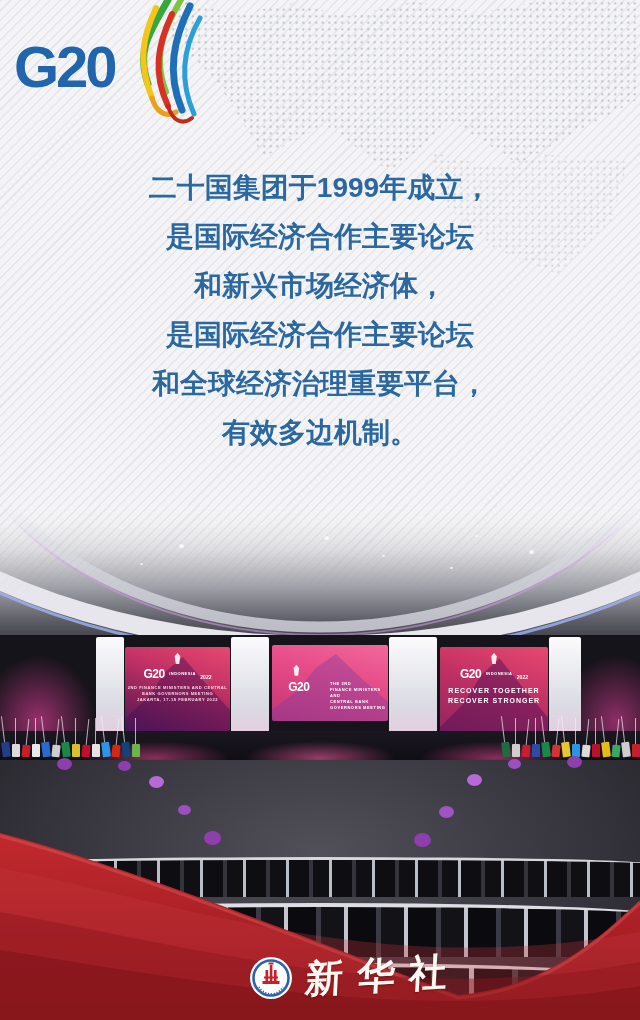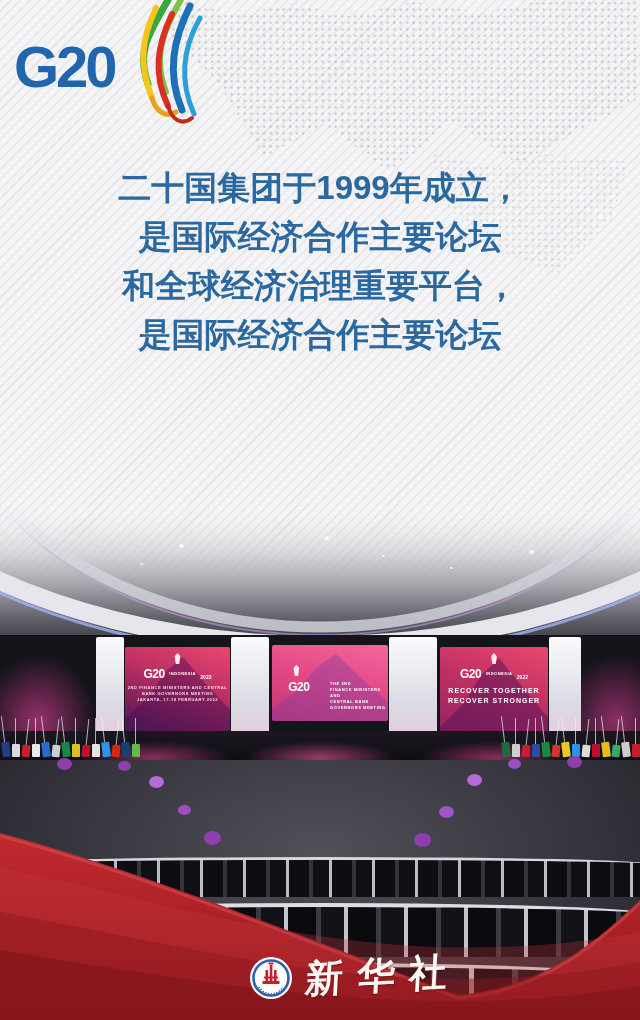--- a/index.html
+++ b/index.html
@@ -17,21 +17,21 @@
   .map-a{left:170px;top:0;width:470px;height:178px;opacity:.85;
     clip-path:polygon(2% 0,14% 8%,26% 2%,38% 9%,52% 1%,66% 7%,80% 0,100% 0,100% 55%,88% 72%,74% 92%,60% 68%,47% 97%,33% 70%,20% 88%,10% 46%,0 20%);}
   .map-b{left:432px;top:152px;width:196px;height:122px;opacity:.55;
     clip-path:polygon(0 0,30% 12%,58% 2%,100% 8%,92% 55%,64% 100%,30% 78%,6% 42%);}
   
   .g20-logo{position:absolute;left:14px;top:36px;width:200px;height:90px;}
   .g20-logo .g20-text{position:absolute;left:0;top:2px;font-size:58px;font-weight:800;color:var(--logo_blue,#2166ac);letter-spacing:-3px;line-height:1;}
   .g20-logo svg{position:absolute;left:92px;top:-38px;}
   
   .headline{position:absolute;left:0;top:163px;width:640px;text-align:center;
-    color:var(--headline_blue,#2a689f);font-size:33px;font-weight:800;line-height:49px;letter-spacing:0px;}
+    color:var(--headline_blue,#2a689f);font-size:28px;font-weight:800;line-height:49px;letter-spacing:0px;}
   .headline div{white-space:nowrap;}
   
   .photo{position:absolute;left:0;top:505px;width:640px;height:515px;overflow:hidden;background:#141318;}
   .hall-top{position:absolute;left:0;top:0;width:640px;height:158px;
     background:linear-gradient(180deg,#ededef 0%,#d2d2d6 28%,#a0a0a8 52%,#5b5b64 74%,#201f26 100%);}
   .ring-svg{position:absolute;left:0;top:0;}
   .ceiling-specks{position:absolute;left:120px;top:22px;width:3px;height:2px;background:rgba(255,255,255,.9);border-radius:1px;
     box-shadow:60px 18px 0 1px rgba(255,255,255,.85), 140px -4px 0 0 rgba(255,255,255,.8),
       205px 10px 0 1px rgba(255,255,255,.9), 262px 28px 0 0 rgba(255,255,255,.75),
       300px -10px 0 1px rgba(255,255,255,.85), 355px 8px 0 0 rgba(255,255,255,.8),
@@ -146,22 +146,24 @@
         <path d="M94,20 C78,48 72,80 88,116" stroke="#2a9fd8" stroke-width="5"></path>
         <path d="M46,100 C50,114 60,120 70,114" stroke="#e8a11c" stroke-width="5"></path>
         <path d="M62,108 C66,122 76,128 86,120" stroke="#c22a1a" stroke-width="4"></path>
       </g>
     </svg>
   </div>
 
   <div class="headline">
     <div>二十国集团于1999年成立，</div>
     <div>是国际经济合作主要论坛</div>
+    <div>和新兴市场经济体，</div>
+    <div>是国际经济合作主要论坛</div>
     <div>和全球经济治理重要平台，</div>
-    <div>是国际经济合作主要论坛</div>
+    <div>有效多边机制。</div>
   </div>
 
   <div class="photo">
     <div class="hall-top"></div>
     <div class="ceiling-specks"></div>
 
     <svg class="ring-svg" width="640" height="200" viewBox="0 0 640 200">
       <ellipse cx="320" cy="-210" rx="555" ry="350" fill="none" stroke="#e6e6ec" stroke-width="18"></ellipse>
       <ellipse cx="320" cy="-198" rx="555" ry="350" fill="none" stroke="#9fb4f5" stroke-width="3" opacity=".8"></ellipse>
       <ellipse cx="320" cy="-140" rx="370" ry="262" fill="none" stroke="#cfd0d8" stroke-width="11" opacity=".85"></ellipse>

